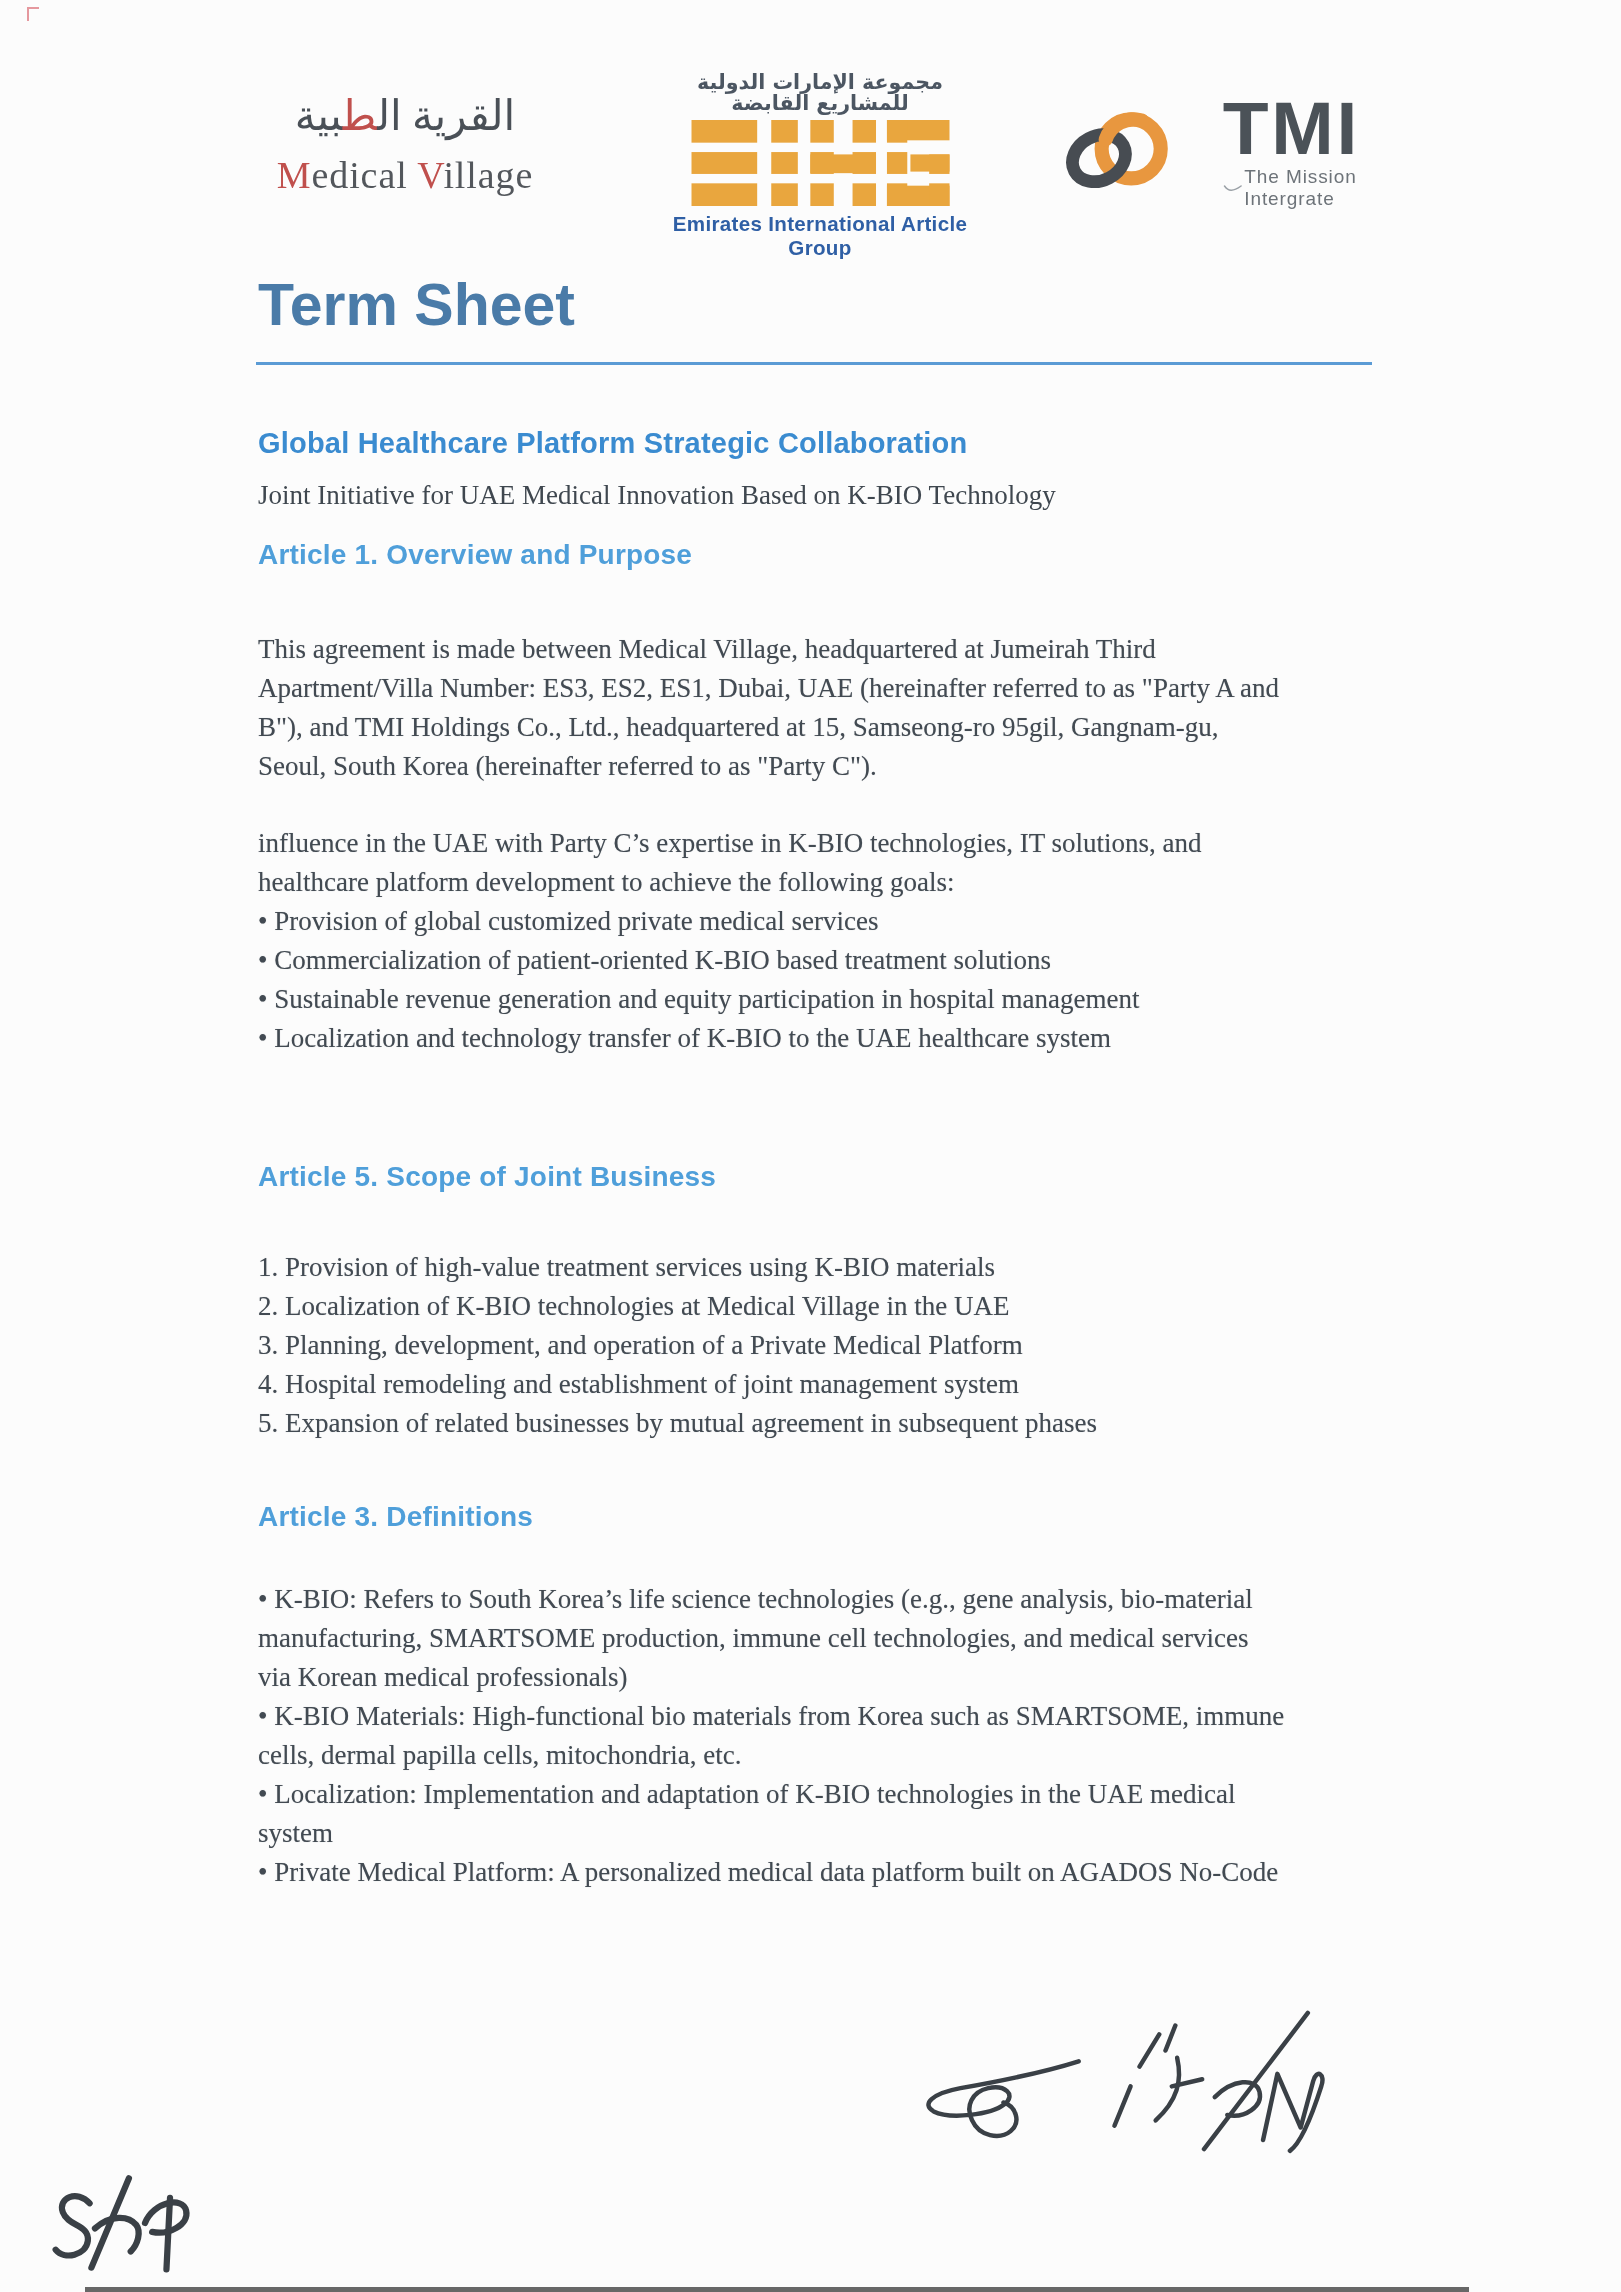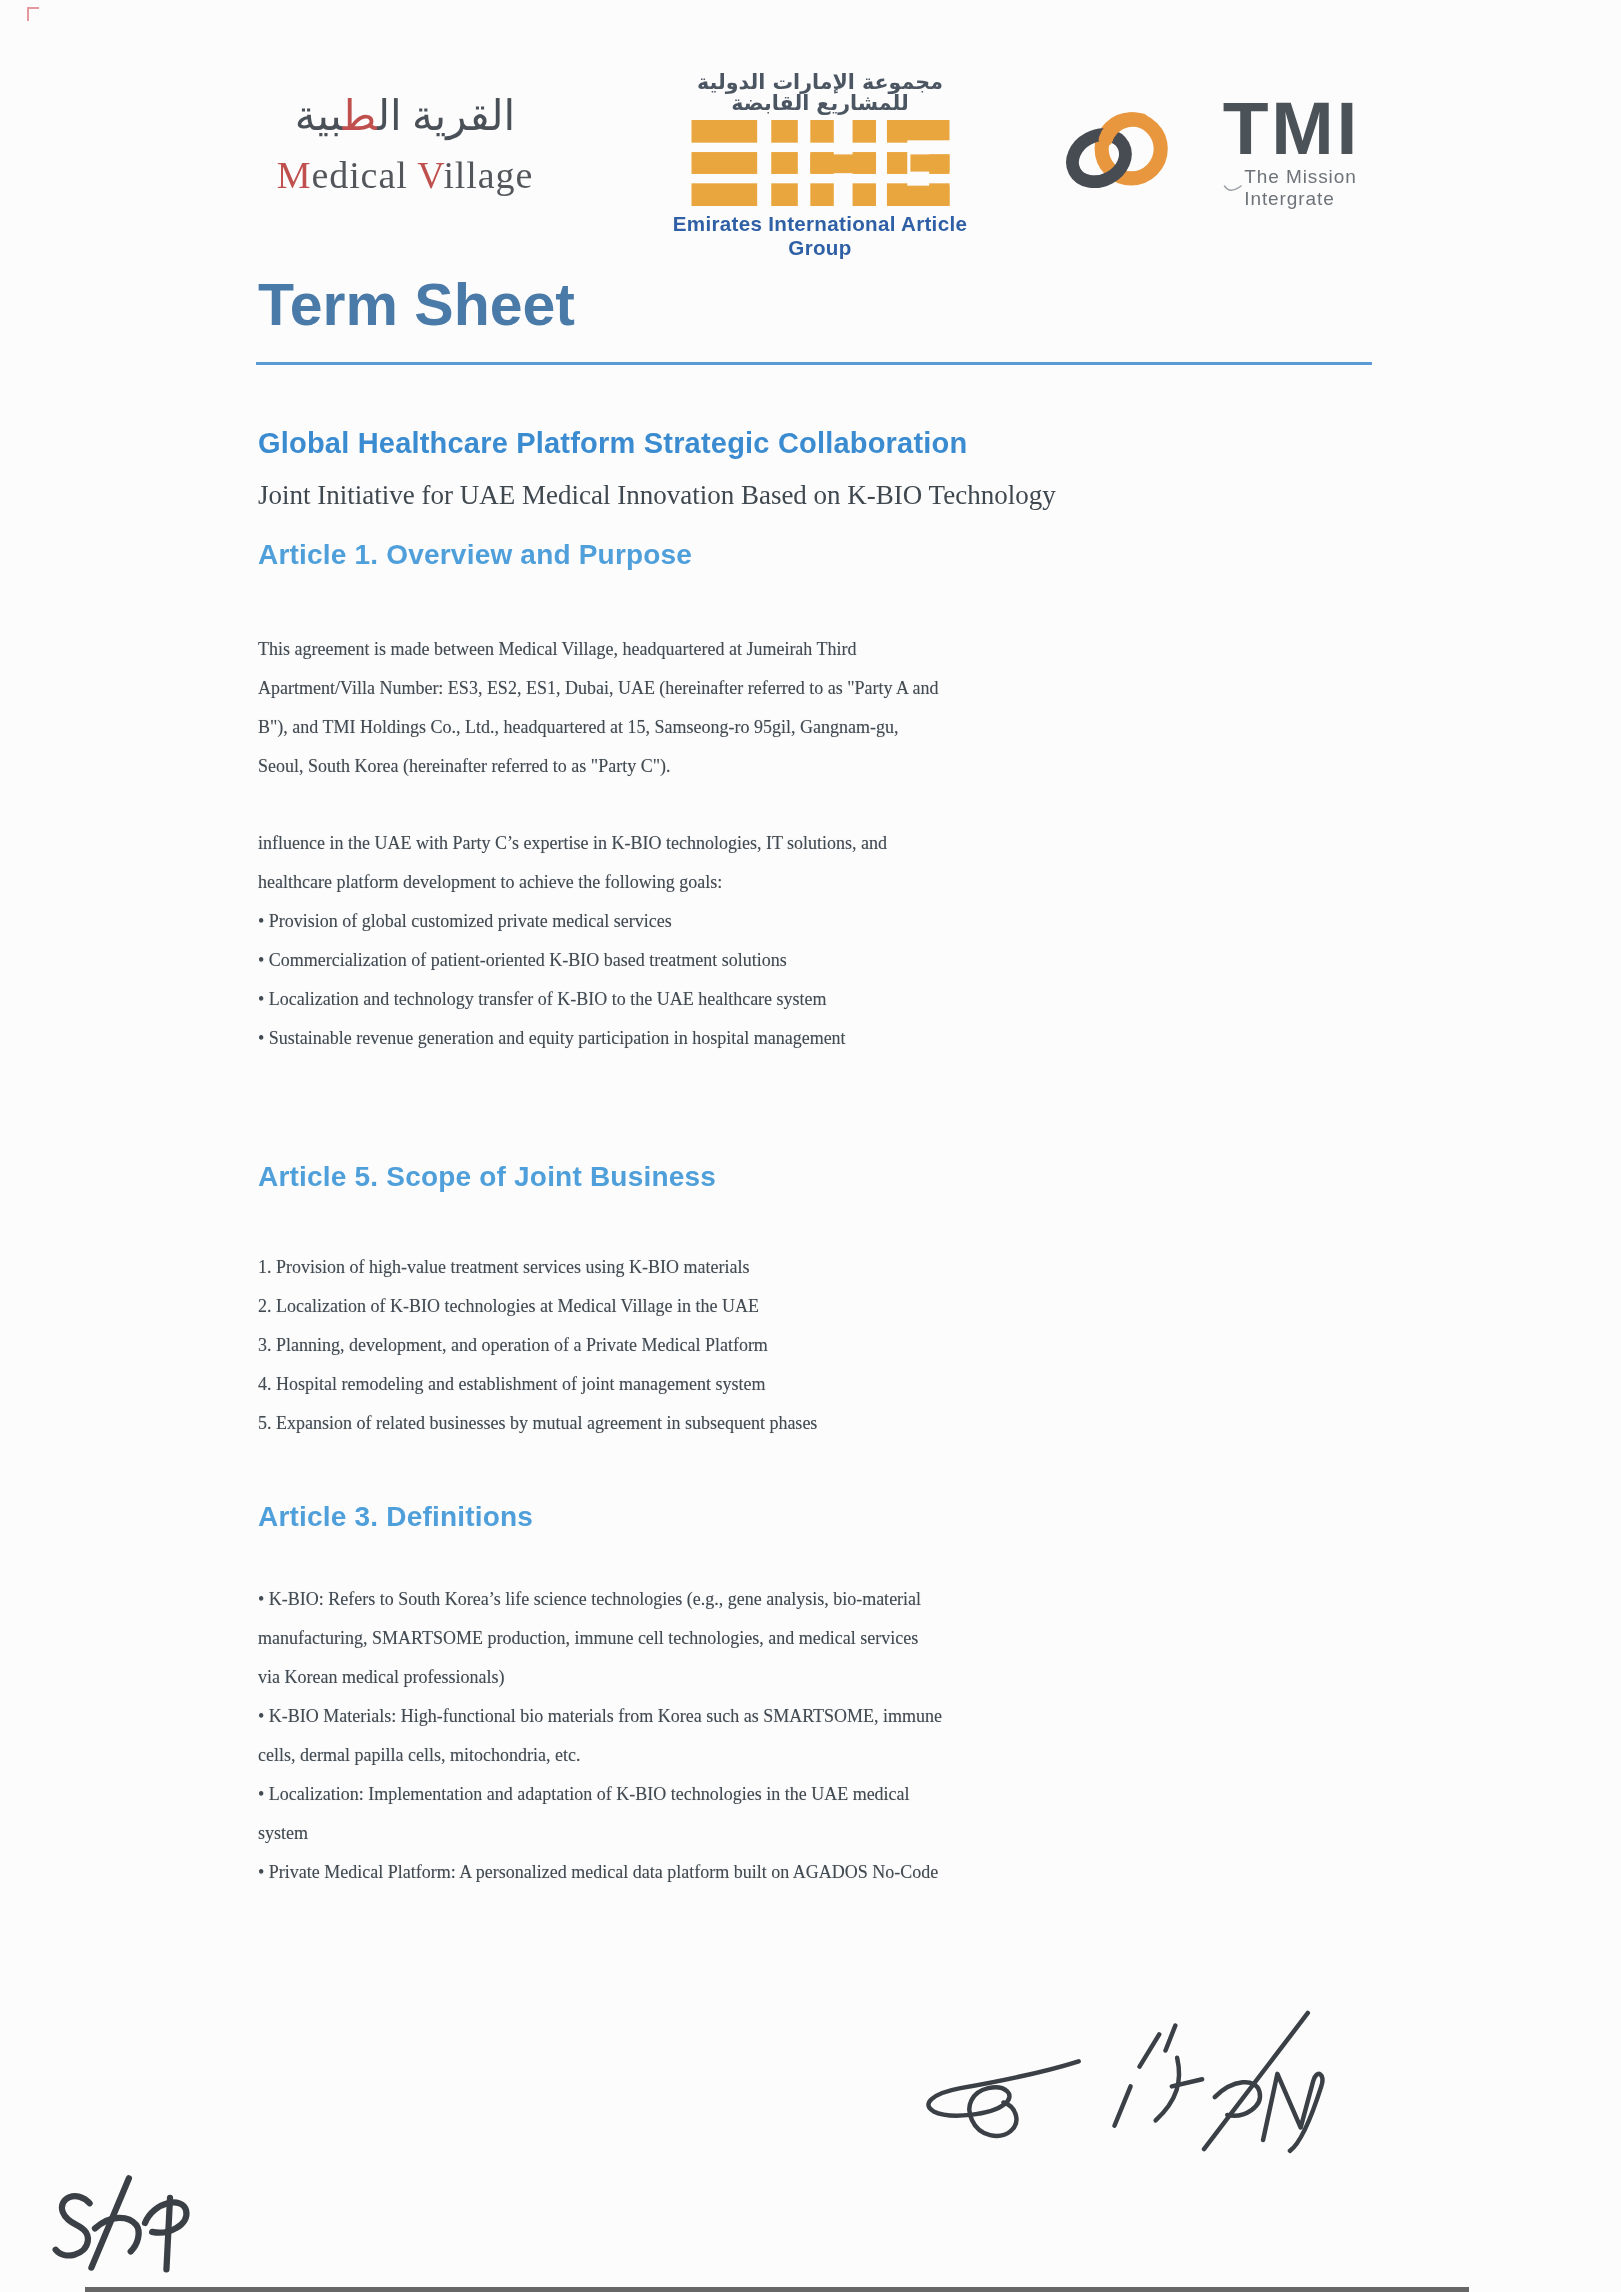--- a/index.html
+++ b/index.html
@@ -25,21 +25,21 @@
   .tmi-name{font-family:"Liberation Sans",sans-serif;font-weight:bold;font-size:75px;line-height:.95;color:#4b5258;letter-spacing:2.7px;}
   .tmi-tagrow{display:flex;align-items:center;margin-top:1.8px;}
   .tmi-tag{font-family:"Liberation Sans",sans-serif;font-size:19px;color:#6d7379;letter-spacing:0.9px;margin-left:2px;}
 
   
   .title{position:absolute;left:258px;top:271px;font-size:59px;font-weight:600;color:#4a7ba8;letter-spacing:0px;}
   .rule{position:absolute;left:256px;top:362px;width:1116px;height:2.7px;background:#5b9bd5;}
   .doc-heading{position:absolute;left:258px;top:427px;font-size:29px;font-weight:bold;color:#3a8bd0;letter-spacing:0.2px;}
   .doc-subheading{position:absolute;left:258px;top:480px;font-size:27px;color:#3f474f;}
   .art-head{position:absolute;left:258px;font-size:28px;font-weight:bold;color:#4f9fda;letter-spacing:0.2px;}
-  .body-block{position:absolute;left:258px;width:1173px;font-size:18px;line-height:39px;color:#424a52;}
+  .body-block{position:absolute;left:258px;width:1173px;font-size:27px;line-height:39px;color:#424a52;}
   .body-block div{height:39px;white-space:nowrap;text-shadow:0 0 0.9px rgba(66,74,82,.35);}
 
   
   .sig-right{position:absolute;left:903px;top:2004px;}
   .sig-initials{position:absolute;left:34px;top:2164px;}
   .corner-mark{position:absolute;left:27px;top:7.2px;width:9.9px;height:11.6px;
     border-left:2.7px solid rgba(210,70,80,.55);border-top:2.7px solid rgba(210,70,80,.55);}
   .bottom-bar{position:absolute;left:85px;bottom:0;width:1384px;height:6.3px;background:#3c3c3c;opacity:.78;}
 </style>
 </head>
@@ -105,22 +105,22 @@
       <div>This agreement is made between Medical Village, headquartered at Jumeirah Third</div>
       <div>Apartment/Villa Number: ES3, ES2, ES1, Dubai, UAE (hereinafter referred to as "Party A and</div>
       <div>B"), and TMI Holdings Co., Ltd., headquartered at 15, Samseong-ro 95gil, Gangnam-gu,</div>
       <div>Seoul, South Korea (hereinafter referred to as "Party C").</div>
     </div>
   <div class="body-block" style="top:824px;">
       <div>influence in the UAE with Party C’s expertise in K-BIO technologies, IT solutions, and</div>
       <div>healthcare platform development to achieve the following goals:</div>
       <div>• Provision of global customized private medical services</div>
       <div>• Commercialization of patient-oriented K-BIO based treatment solutions</div>
+      <div>• Sustainable revenue generation and equity participation in hospital management</div>
       <div>• Localization and technology transfer of K-BIO to the UAE healthcare system</div>
-      <div>• Sustainable revenue generation and equity participation in hospital management</div>
     </div>
 
   <div class="art-head sans" style="top:1161px;">Article 5. Scope of Joint Business</div>
   <div class="body-block" style="top:1248px;">
       <div>1. Provision of high-value treatment services using K-BIO materials</div>
       <div>2. Localization of K-BIO technologies at Medical Village in the UAE</div>
       <div>3. Planning, development, and operation of a Private Medical Platform</div>
       <div>4. Hospital remodeling and establishment of joint management system</div>
       <div>5. Expansion of related businesses by mutual agreement in subsequent phases</div>
     </div>

